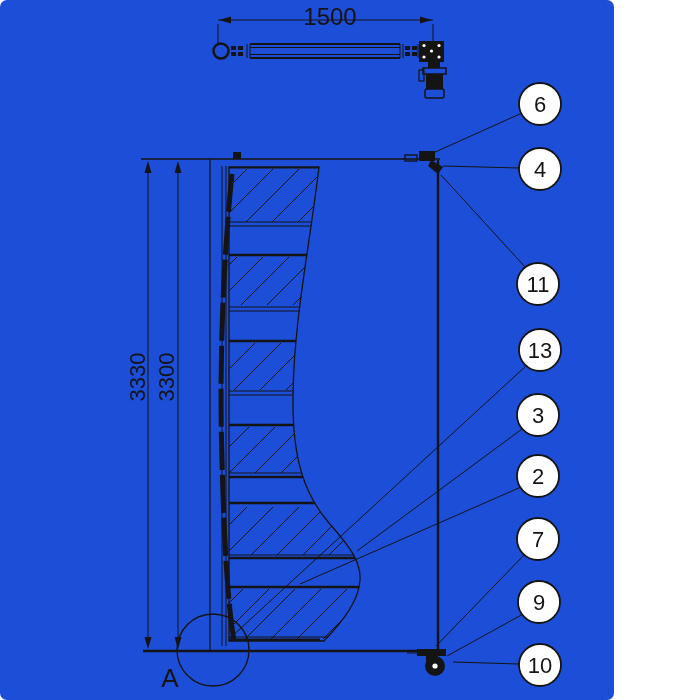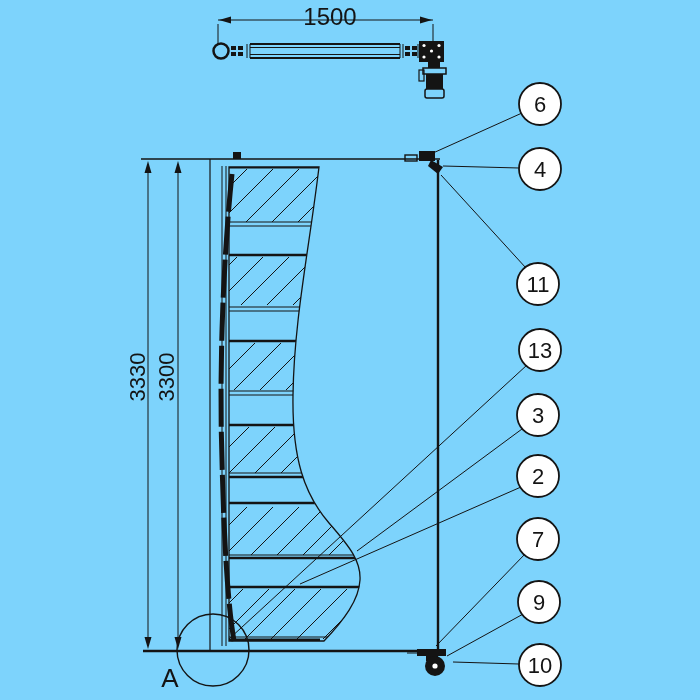--- a/index.html
+++ b/index.html
@@ -1,16 +1,16 @@
 <!DOCTYPE html>
 <html><head>
 <meta charset="utf-8">
 <style>
   html,body{margin:0;padding:0;background:#ffffff;}
-  .stage{position:relative;width:700px;height:700px;background:#7dd3fc;overflow:hidden;}
+  .stage{position:relative;width:614px;height:700px;background:#1d4ed8;overflow:hidden;border-radius:7px;}
   svg{display:block;}
   text{font-family:"Liberation Sans",sans-serif;fill:#141414;}
   .ln{stroke:#141414;fill:none;}
   .balloon-circle{fill:#ffffff;stroke:#141414;stroke-width:1.8;}
   .balloon-num{font-size:22px;text-anchor:middle;}
   .dim-text{font-size:22px;text-anchor:middle;}
   .dim-text-lg{font-size:24px;text-anchor:middle;}
   .detail-text{font-size:26px;text-anchor:middle;}
   .leader{stroke:#141414;stroke-width:1;fill:none;}
   .solid{fill:#141414;stroke:none;}

